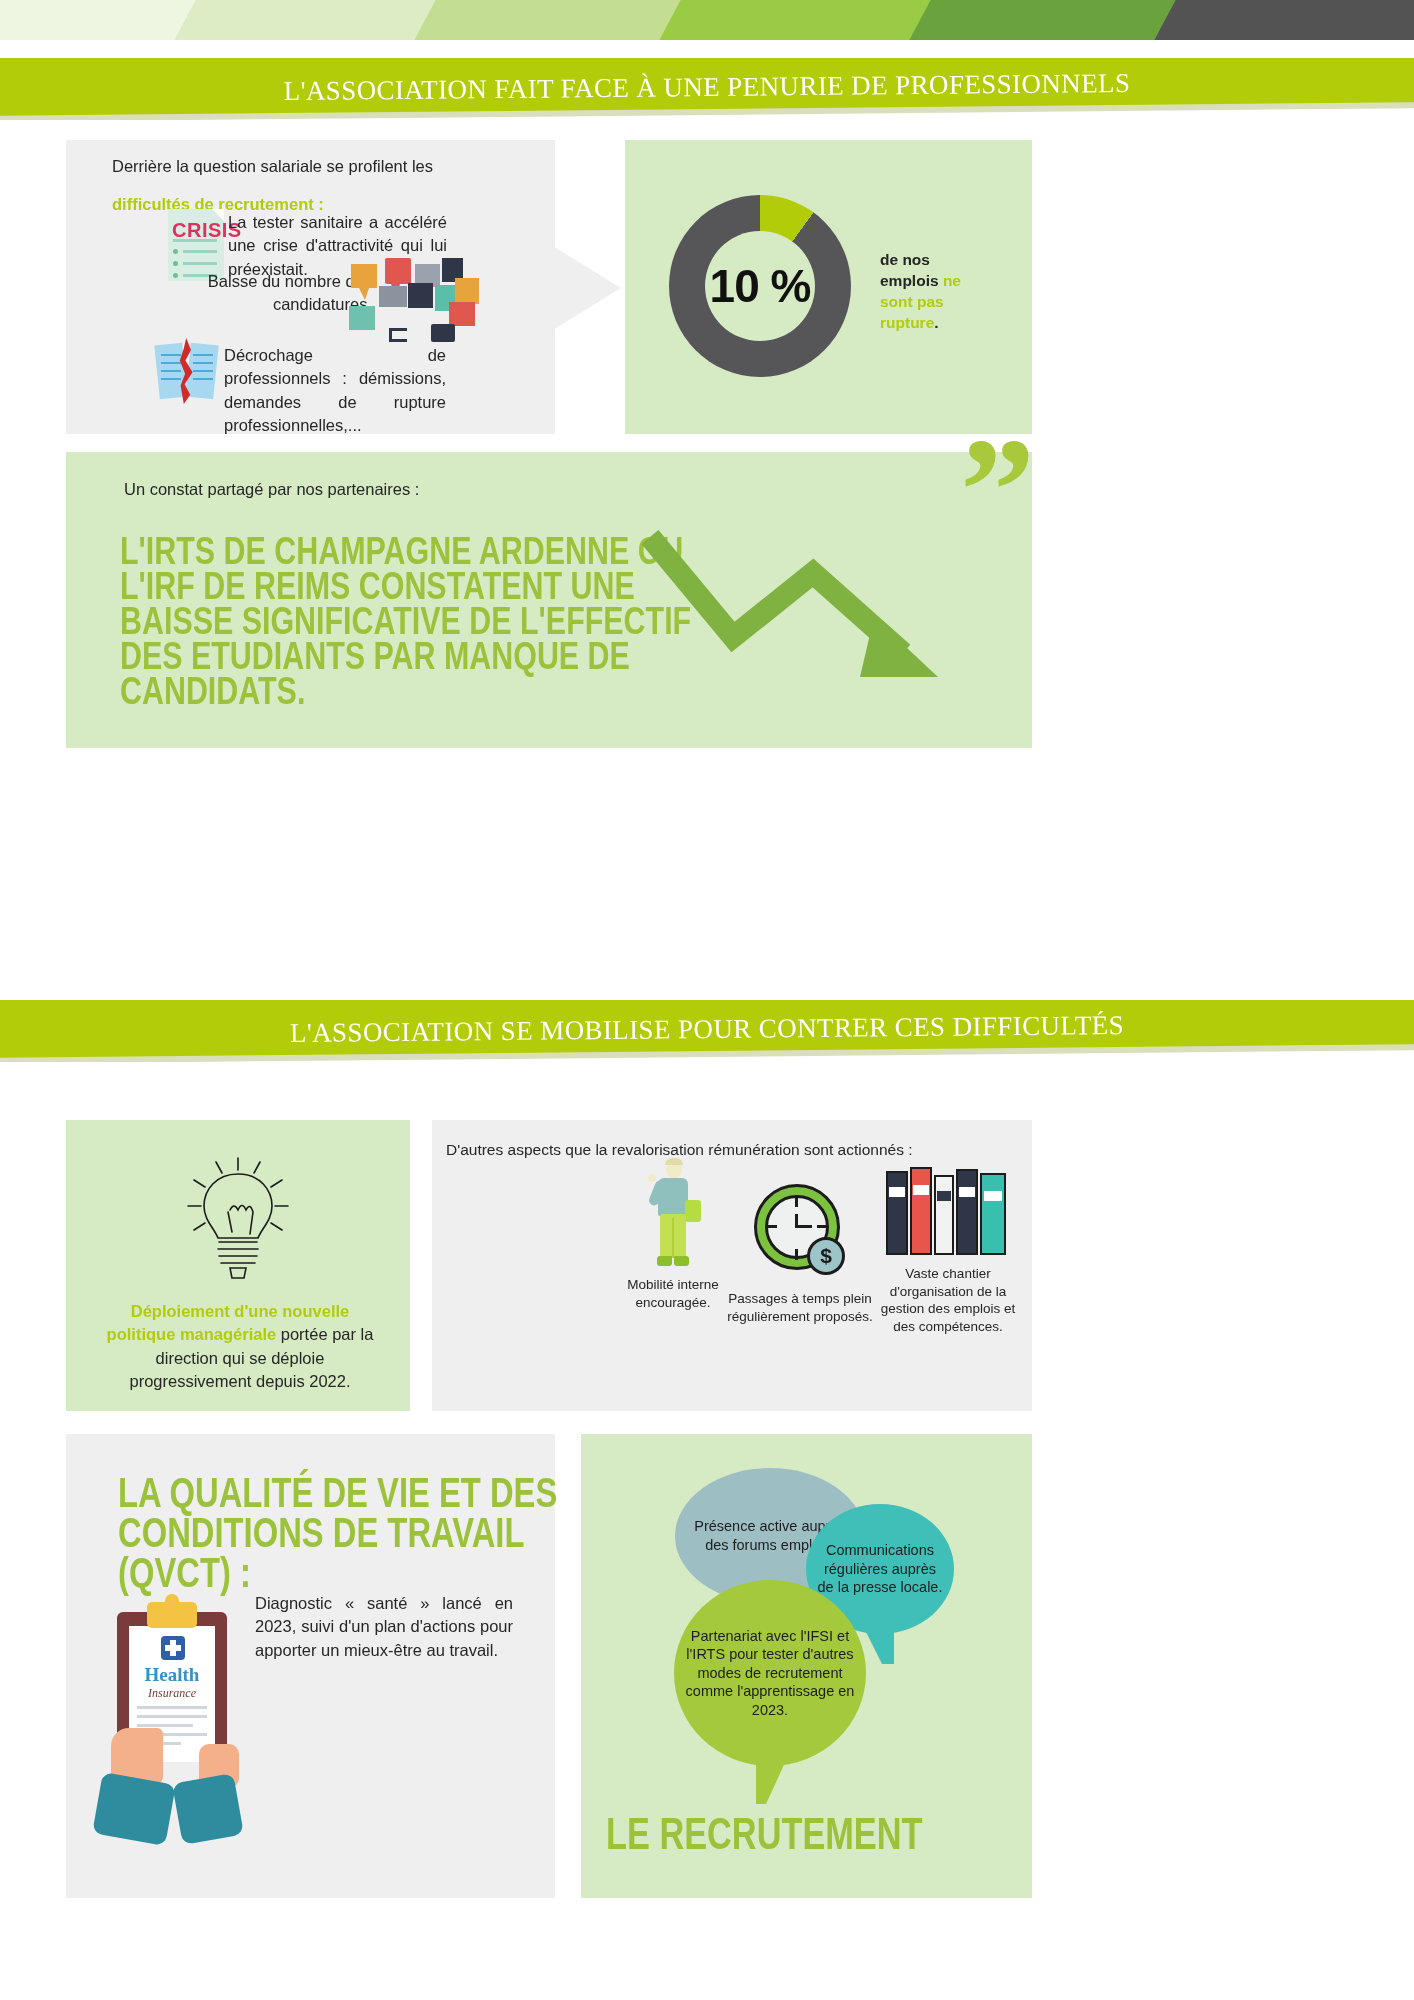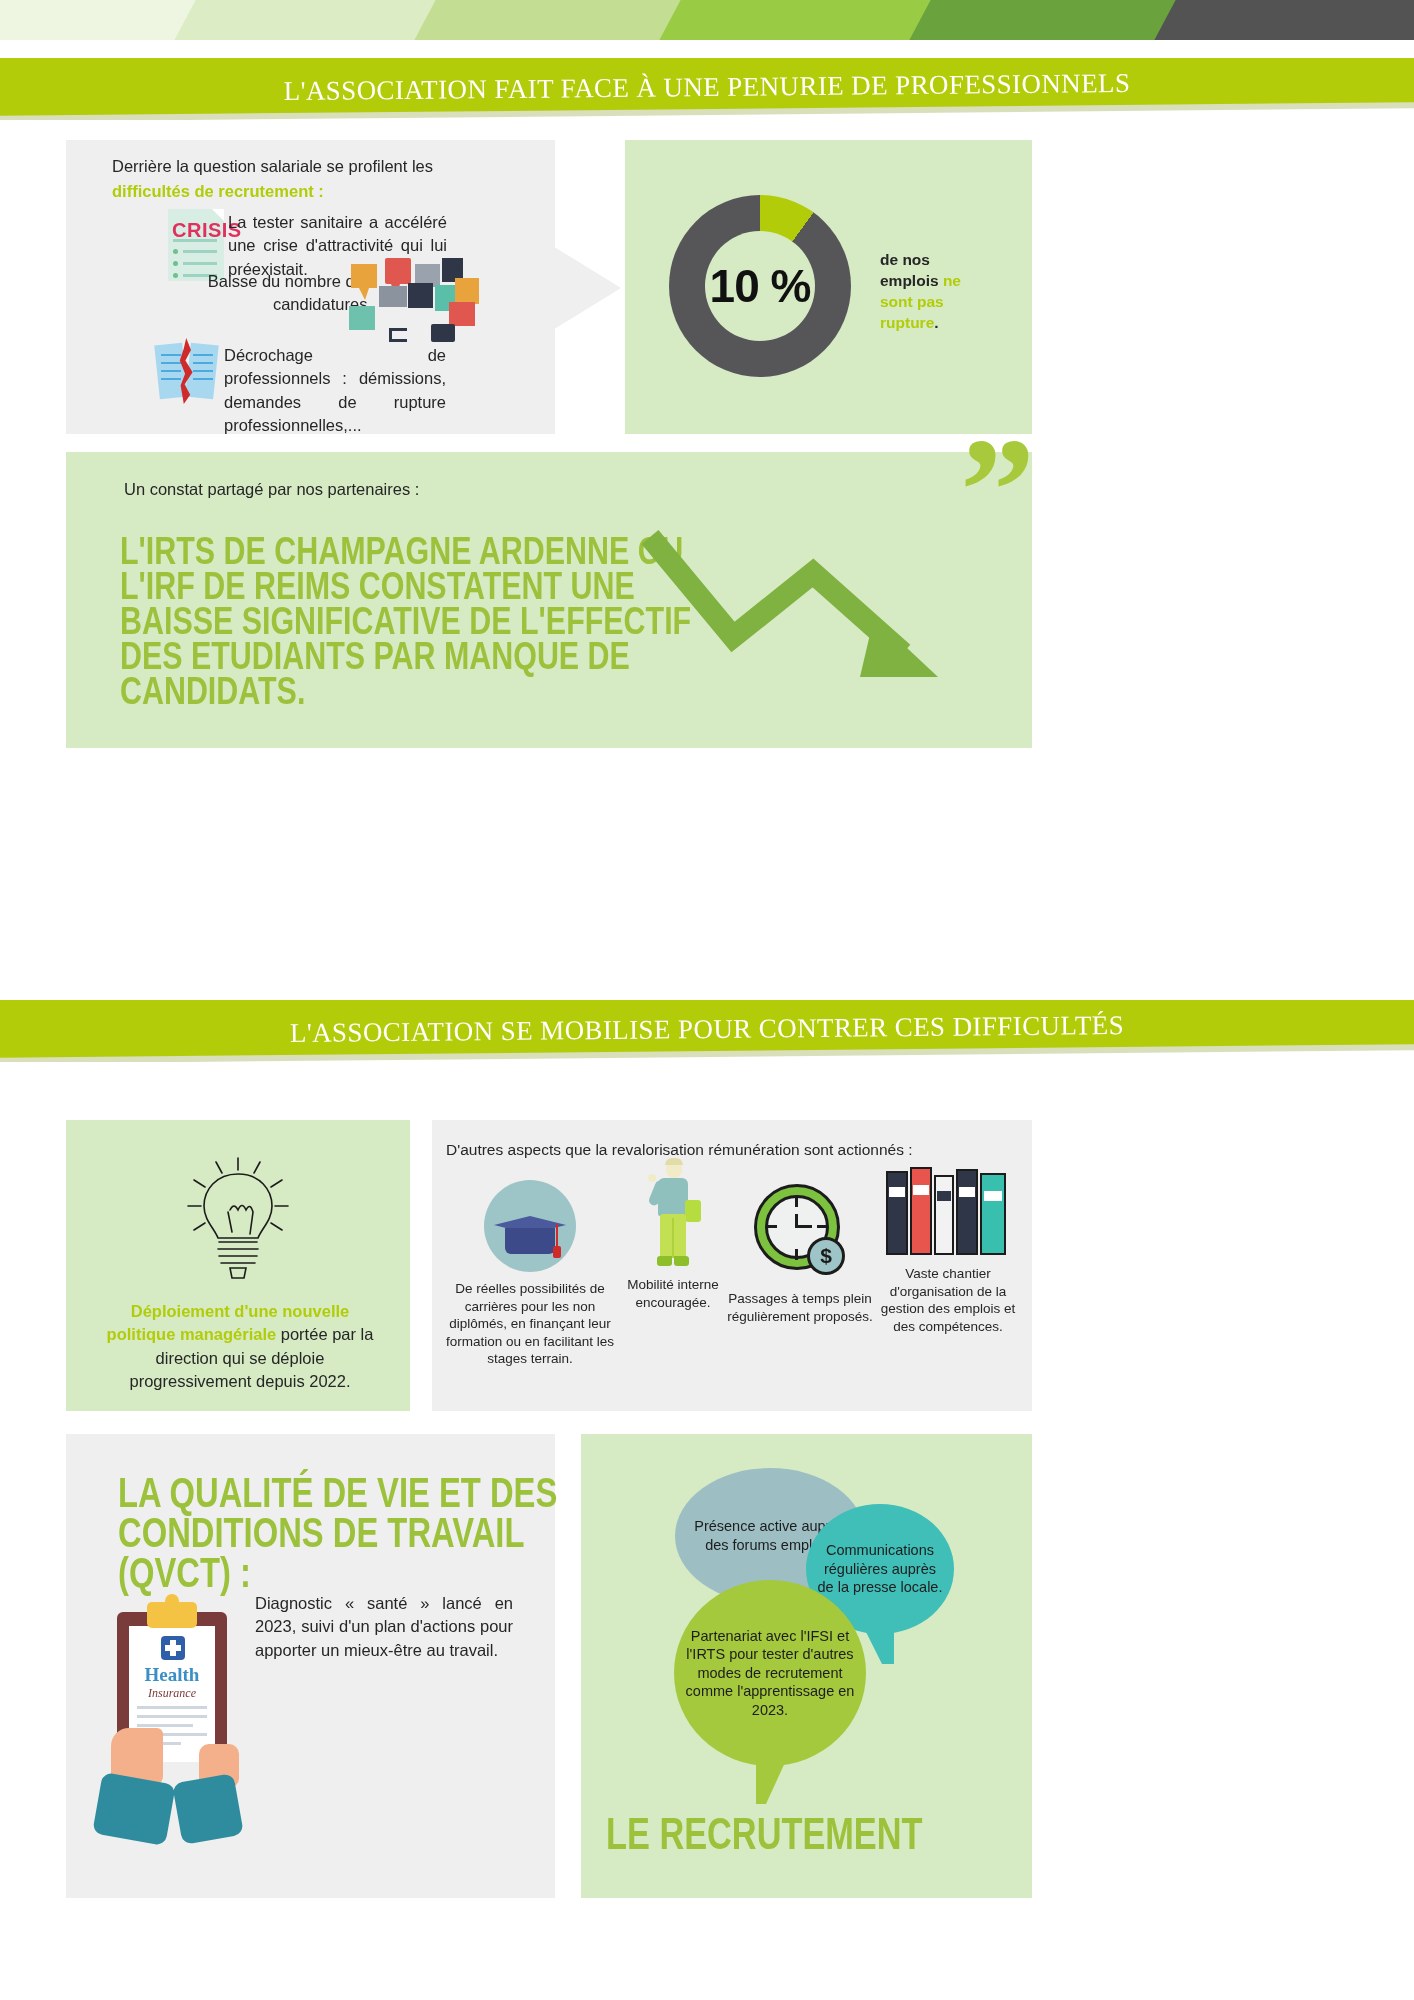--- a/index.html
+++ b/index.html
@@ -182,21 +182,21 @@
   <div class="banner-wrap" style="top:58px;">
     <div class="banner-shadow"></div>
     <div class="banner-bg"></div>
     <div class="banner-text">L'ASSOCIATION FAIT FACE À UNE PENURIE DE PROFESSIONNELS</div>
   </div>
 
   <div class="panel panel-grey" style="left:66px; top:140px; width:489px; height:294px;"></div>
 
   <div style="position:absolute; left:112px; top:155px; width:395px;">
     <div class="body-text justify">Derrière la question salariale se profilent les</div>
-    <div style="margin-top:2px;">
+    <div style="margin-top:15px;">
       <span class="body-text hl-green">difficultés de recrutement</span><span class="body-text hl-green"> :</span>
     </div>
   </div>
 
   <div style="position:absolute; left:168px; top:209px; width:56px; height:72px; background:#d8ede4;">
     <div style="position:absolute; right:0; top:0; width:0;height:0;border-top:12px solid #ffffff;border-left:12px solid transparent;"></div>
     <div style="position:absolute; left:4px; top:10px; font-size:20px; font-weight:bold; color:#e0315e; letter-spacing:0.5px;">CRISIS</div>
     <div style="position:absolute;left:5px;top:30px;width:44px;height:3px;background:#9dd3c0;"></div>
     <div style="position:absolute;left:5px;top:40px;width:5px;height:5px;border-radius:50%;background:#6fc08e;"></div>
     <div style="position:absolute;left:15px;top:41px;width:34px;height:3px;background:#9dd3c0;"></div>
@@ -308,31 +308,20 @@
   </svg>
 
   <div style="position:absolute; left:96px; top:1300px; width:288px; text-align:center;">
     <span class="body-text hl-green">Déploiement d'une nouvelle politique managériale</span><span class="body-text"> portée par la direction qui se déploie progressivement depuis 2022.</span>
   </div>
 
   <div class="panel panel-grey" style="left:432px; top:1120px; width:600px; height:291px;"></div>
 
   <div class="body-text" style="position:absolute; left:446px; top:1139px; width:580px; font-size:15.5px;">D'autres aspects que la revalorisation rémunération sont actionnés :</div>
 
-  <div style="position:absolute; left:440px; top:1180px; width:180px;">
-    <div style="position:relative; width:92px; height:92px; margin:0 auto;">
-      <div style="position:absolute;inset:0;border-radius:50%;background:#9dc4c6;"></div>
-      <div style="position:absolute;left:10px;top:36px;width:72px;height:18px;background:#4a5a9c;
-                  clip-path:polygon(50% 0%,100% 50%,50% 100%,0% 50%);"></div>
-      <div style="position:absolute;left:21px;top:48px;width:50px;height:26px;background:#3c4a8a;border-radius:0 0 6px 6px;"></div>
-      <div style="position:absolute;left:72px;top:44px;width:2px;height:24px;background:#cf2b2b;"></div>
-      <div style="position:absolute;left:69px;top:66px;width:8px;height:12px;background:#cf2b2b;border-radius:2px;"></div>
-    </div>
-    <div class="small-cap" style="margin-top:8px;">De réelles possibilités de carrières pour les non diplômés, en finançant leur formation ou en facilitant les stages terrain.</div>
-  </div>
 
   <div style="position:absolute; left:608px; top:1160px; width:130px;">
     <div style="position:relative; width:66px; height:110px; margin:0 auto;">
       <div style="position:absolute;left:26px;top:0px;width:16px;height:18px;border-radius:50% 50% 45% 45%;background:#f1ecc7;"></div>
       <div style="position:absolute;left:25px;top:-2px;width:18px;height:7px;border-radius:8px 8px 0 0;background:#e2dca8;"></div>
       <div style="position:absolute;left:18px;top:18px;width:30px;height:38px;background:#8fc0bd;border-radius:6px 6px 2px 2px;"></div>
       <div style="position:absolute;left:12px;top:20px;width:10px;height:26px;background:#8fc0bd;border-radius:6px;transform:rotate(22deg);"></div>
       <div style="position:absolute;left:45px;top:40px;width:16px;height:22px;background:#b6dd3f;border-radius:3px;"></div>
       <div style="position:absolute;left:20px;top:54px;width:26px;height:44px;background:#c3e053;border-radius:3px;"></div>
       <div style="position:absolute;left:32px;top:58px;width:2px;height:40px;background:#aed13c;"></div>

